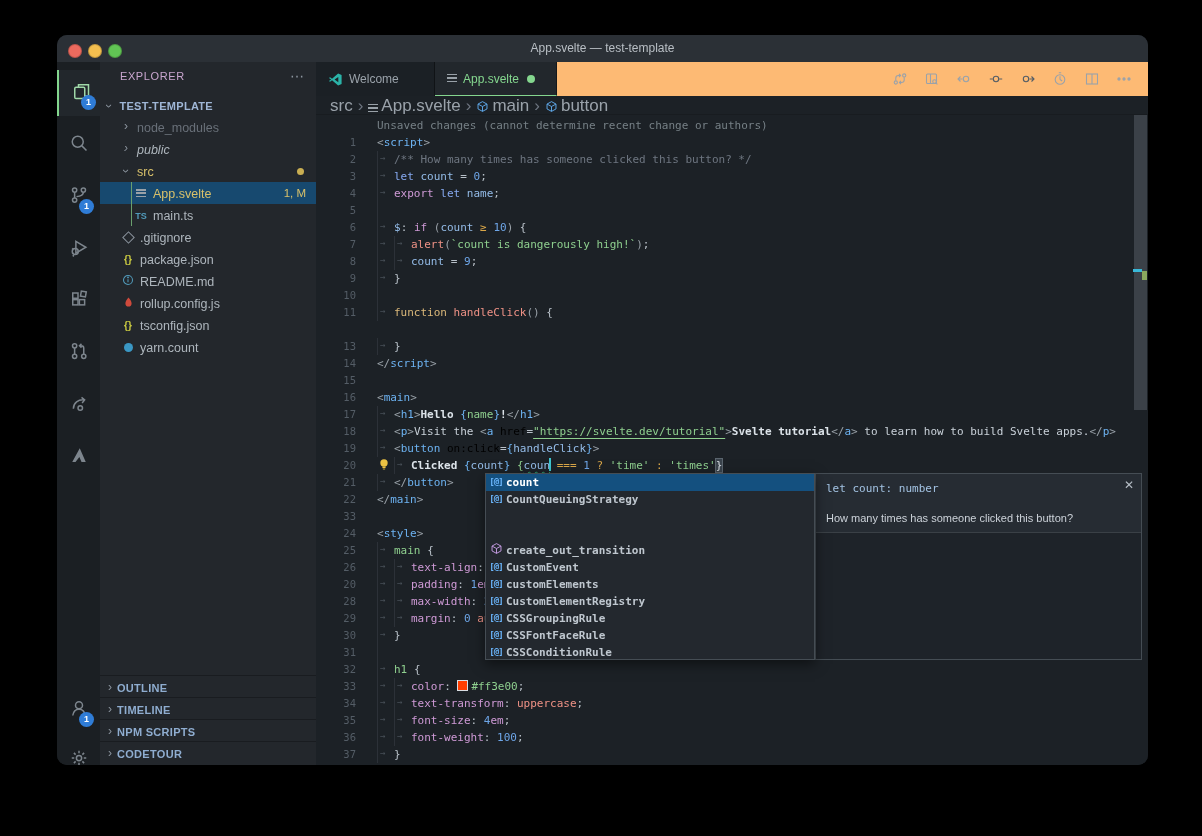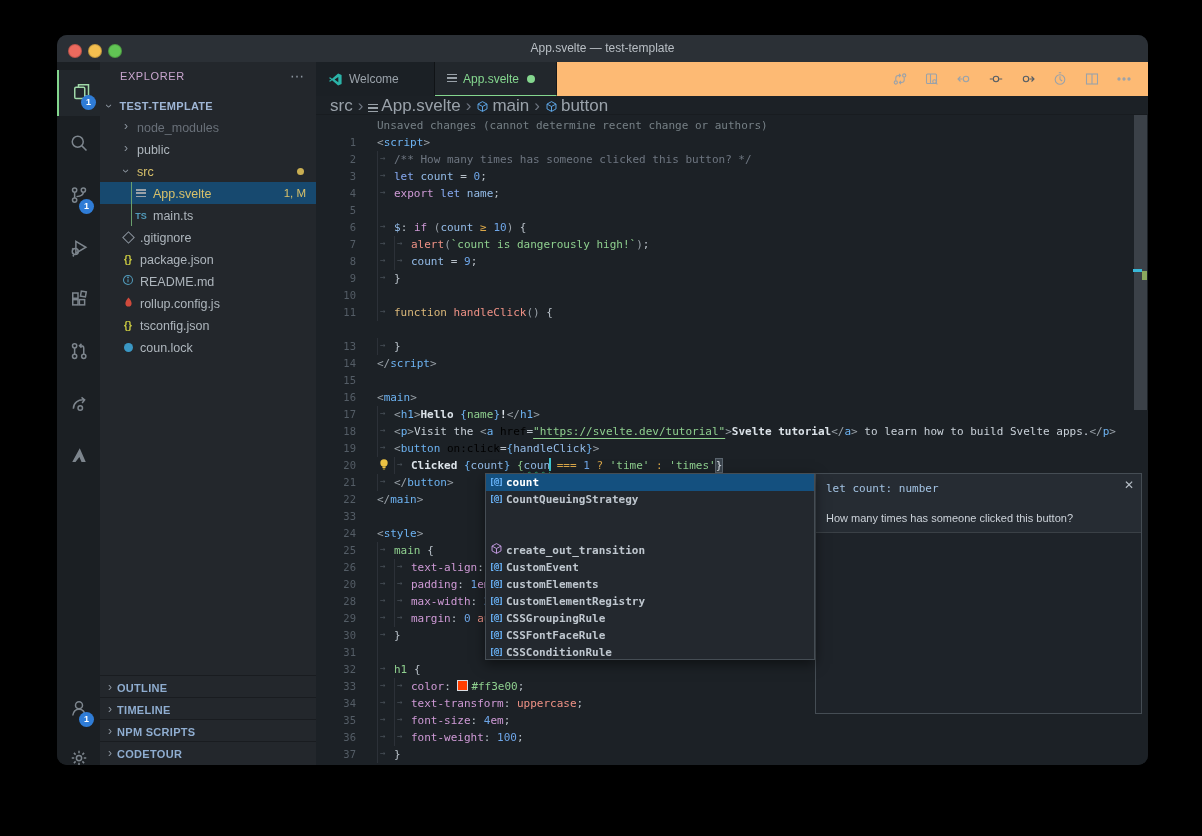--- a/index.html
+++ b/index.html
@@ -95,21 +95,21 @@
   .ov-cyan{position:absolute;left:0;top:154px;width:9px;height:3px;background:#39b8d8;}
   .ov-green{position:absolute;left:9px;top:156px;width:5px;height:9px;background:#8aa85e;}
   
   .suggest{position:absolute;left:428px;top:438px;width:330px;height:187px;background:#23282e;
     border:1px solid #454d54;box-sizing:border-box;z-index:5;box-shadow:0 4px 12px rgba(0,0,0,.5);}
   .s-row{position:absolute;left:0;right:0;height:17px;line-height:17px;white-space:nowrap;
     font-family:"DejaVu Sans Mono",monospace;font-size:11px;font-weight:bold;color:#bfc7cf;}
   .s-row.sel{background:#14507f;color:#fff;}
   .s-ic{display:inline-block;width:20px;text-align:center;font-size:9px;letter-spacing:-1px;color:#6cb8ff;vertical-align:top;}
   .s-ic svg{vertical-align:-2px;}
-  .detail{position:absolute;left:758px;top:438px;width:327px;height:241px;background:#1e2329;
+  .detail{position:absolute;left:758px;top:438px;width:327px;height:187px;background:#1e2329;
     border:1px solid #454d54;box-sizing:border-box;z-index:4;}
   .detail .sig-block{position:absolute;left:0;right:0;top:0;height:58px;background:#262c33;border-bottom:1px solid #3a4046;}
   .detail .sig{position:absolute;left:10px;top:8px;font-family:"DejaVu Sans Mono",monospace;font-size:11px;color:#a3c3e3;}
   .detail .desc{position:absolute;left:10px;top:38px;font-size:11px;color:#ccd2d9;}
   .detail .close{position:absolute;right:7px;top:4px;color:#b6bec6;font-size:12px;cursor:default;}
 </style>
 </head>
 <body>
 
 <div class="window">
@@ -196,36 +196,36 @@
     <div class="sb-header">
       <span class="lbl">EXPLORER</span>
       <span class="more">⋯</span>
     </div>
     <div class="tree-root">
       <span class="chev down">›</span>
       <span class="lbl">TEST-TEMPLATE</span>
     </div>
     <div id="tree">
         <div class="row dim" style="top: 54px;"><span style="display: inline-block; width: 24px;"></span><span class="chev">›</span><span style="display: inline-block; width: 9px;"></span><span class="lbl">node_modules</span></div>
-        <div class="row" style="top: 76px;"><span style="display: inline-block; width: 24px;"></span><span class="chev">›</span><span style="display: inline-block; width: 9px;"></span><span class="lbl">public</span></div>
+        <div class="row" style="top: 76px; font-style: italic;"><span style="display: inline-block; width: 24px;"></span><span class="chev">›</span><span style="display: inline-block; width: 9px;"></span><span class="lbl">public</span></div>
         <div class="row mod" style="top: 98px;"><span style="display: inline-block; width: 24px;"></span><span class="chev down">›</span><span style="display: inline-block; width: 9px;"></span><span class="lbl">src</span><span class="dot"></span></div>
         <div class="row mod sel" style="top: 120px;"><span style="display: inline-block; width: 33px;"></span><span class="ic"><span class="lines-ic"></span></span><span class="lbl">App.svelte</span><span class="rbadge">1, M</span></div>
         <div class="row" style="top: 142px;"><span style="display: inline-block; width: 33px;"></span><span class="ic"><span class="ts-ic">TS</span></span><span class="lbl">main.ts</span></div>
         <div class="row" style="top: 164px;"><span style="display: inline-block; width: 20px;"></span><span class="ic"><span class="diam-ic"></span></span><span class="lbl">.gitignore</span></div>
         <div class="row" style="top: 186px;"><span style="display: inline-block; width: 20px;"></span><span class="ic"><span class="json-ic">{}</span></span><span class="lbl">package.json</span></div>
         <div class="row" style="top: 208px;"><span style="display: inline-block; width: 20px;"></span><span class="ic"><svg width="12" height="12" viewBox="0 0 16 16" style="stroke:#519aba;fill:none;stroke-width:1.4">
               <circle cx="8" cy="8" r="6"></circle>
               <path d="M8 7v4"></path>
               <circle cx="8" cy="4.6" r=".5" style="fill:#519aba"></circle>
             </svg></span><span class="lbl">README.md</span></div>
         <div class="row" style="top: 230px;"><span style="display: inline-block; width: 20px;"></span><span class="ic"><svg width="11" height="12" viewBox="0 0 16 16">
               <path fill="#cf4a3c" d="M8 1.5c3.2 4 4.5 6.2 4.5 8.5a4.5 4.5 0 1 1-9 0C3.5 7.7 4.8 5.5 8 1.5z"></path>
             </svg></span><span class="lbl">rollup.config.js</span></div>
         <div class="row" style="top: 252px;"><span style="display: inline-block; width: 20px;"></span><span class="ic"><span class="json-ic">{}</span></span><span class="lbl">tsconfig.json</span></div>
-        <div class="row" style="top: 274px;"><span style="display: inline-block; width: 20px;"></span><span class="ic"><span class="yarn-ic"></span></span><span class="lbl">coun.lock</span></div>
+        <div class="row" style="top: 274px;"><span style="display: inline-block; width: 20px;"></span><span class="ic"><span class="yarn-ic"></span></span><span class="lbl">yarn.count</span></div>
         <div class="guide-v" style="left: 31px; top: 120px; height: 44px;"></div>
       </div>
     <div id="sections">
         <div class="section" style="top: 613px;"><span class="chev">›</span><span class="lbl">OUTLINE</span></div>
         <div class="section" style="top: 635px;"><span class="chev">›</span><span class="lbl">TIMELINE</span></div>
         <div class="section" style="top: 657px;"><span class="chev">›</span><span class="lbl">NPM SCRIPTS</span></div>
         <div class="section" style="top: 679px;"><span class="chev">›</span><span class="lbl">CODETOUR</span></div>
       </div>
   </div>
 

